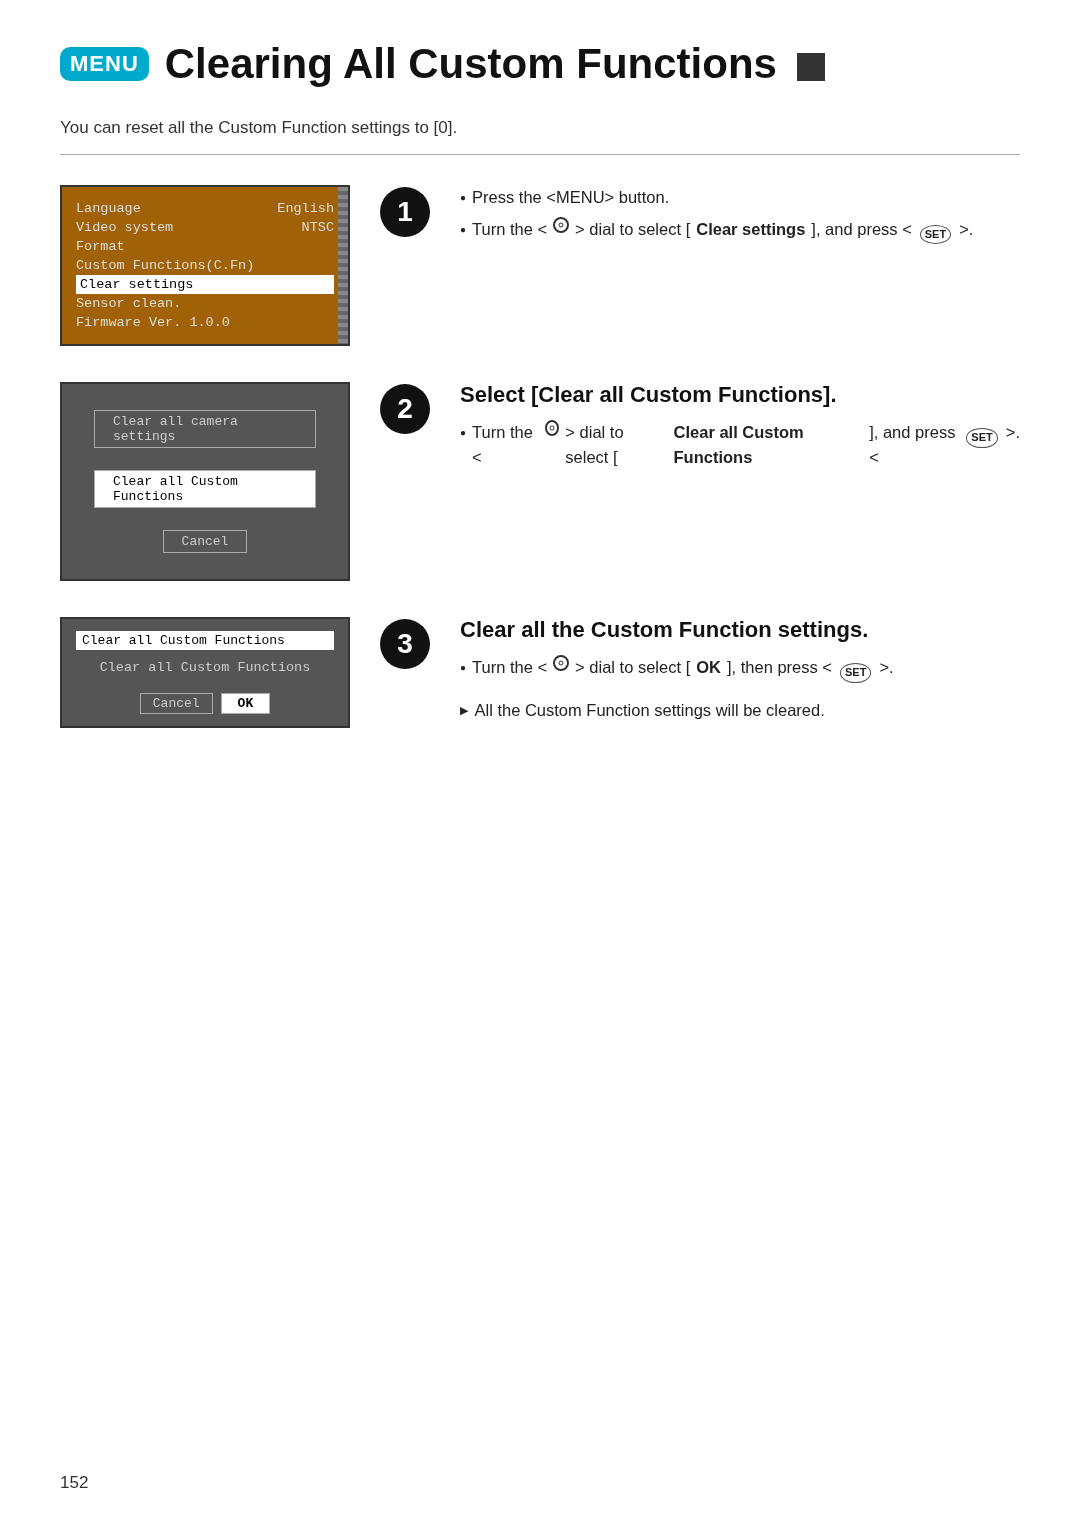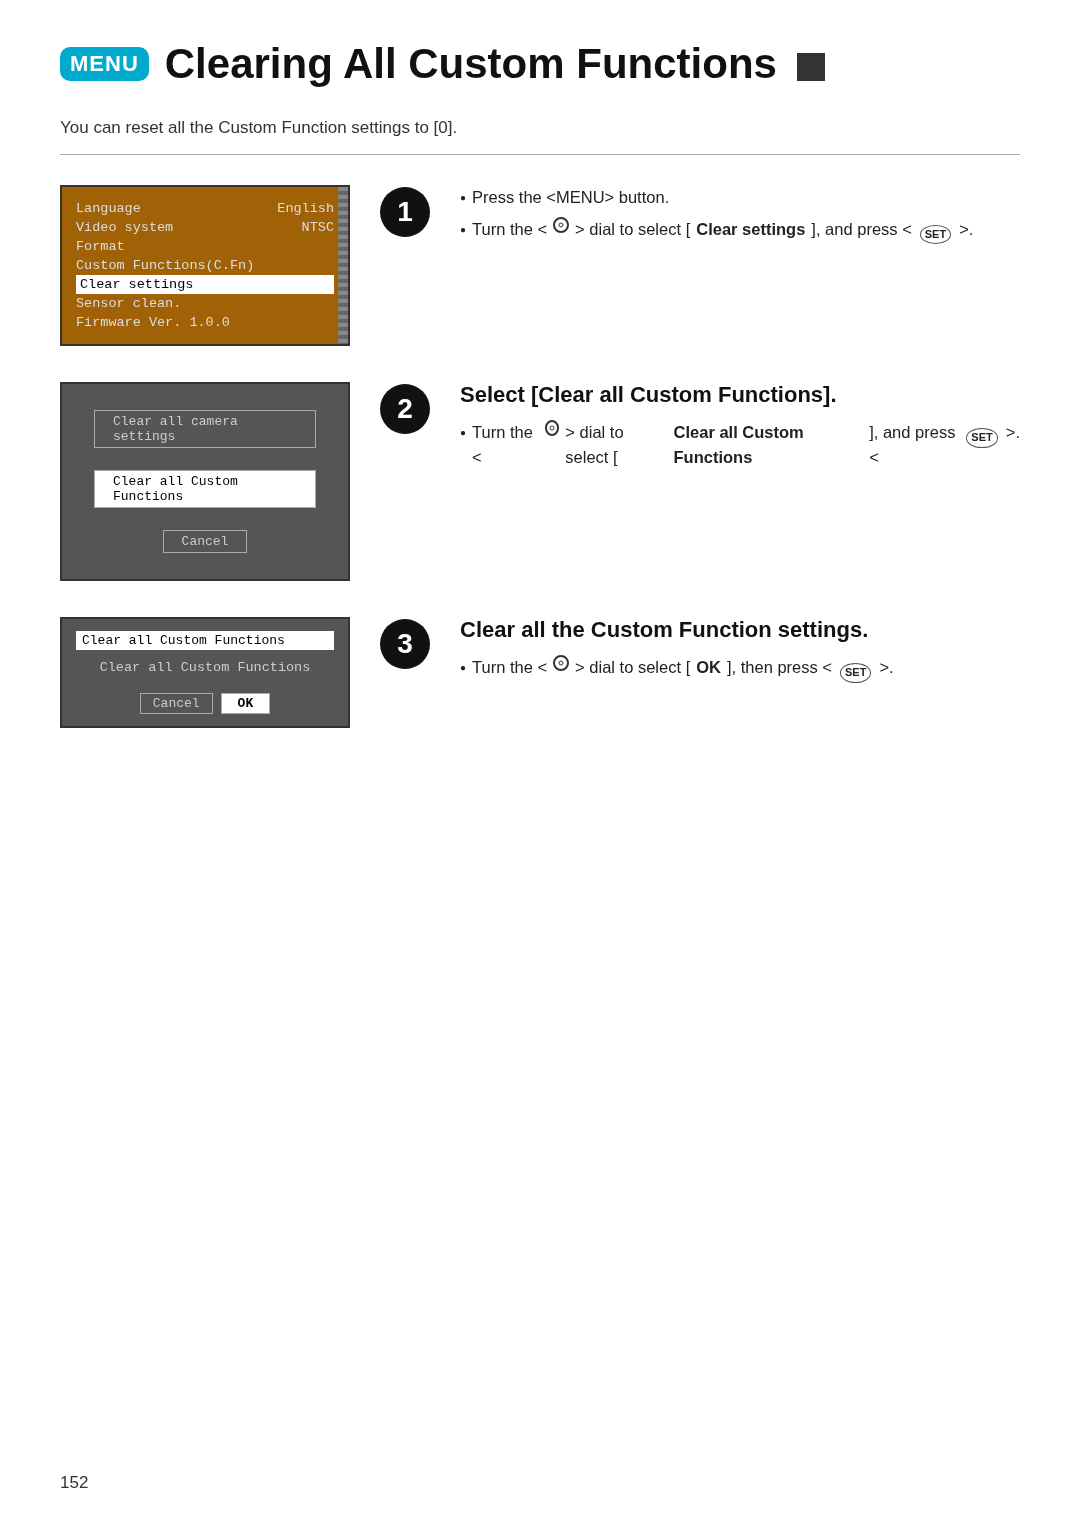--- a/index.html
+++ b/index.html
@@ -361,19 +361,20 @@
       </div>
     </div>
 
     <div class="step-number">3</div>
     <div class="step-content">
       <div class="step-heading">Clear all the Custom Function settings.</div>
       <ul class="step-bullets">
         <li class="bullet-dot">Turn the &lt;<span style="display:inline-block;width:16px;height:16px;border:2px solid #333;border-radius:50%;vertical-align:middle;position:relative;">
               <span style="position:absolute;top:50%;left:50%;transform:translate(-50%,-50%);display:block;width:5px;height:5px;border:1.5px solid #333;border-radius:50%;"></span>
             </span>&gt; dial to select [<b>OK</b>], then press &lt;<span class="set-badge">SET</span>&gt;.</li>
+        <li class="bullet-arrow">All the Custom Function settings will be cleared.</li>
       </ul>
     </div>
   </div>
 
 </div>
 
 <div class="page-number">152</div>
 
 </body></html>

